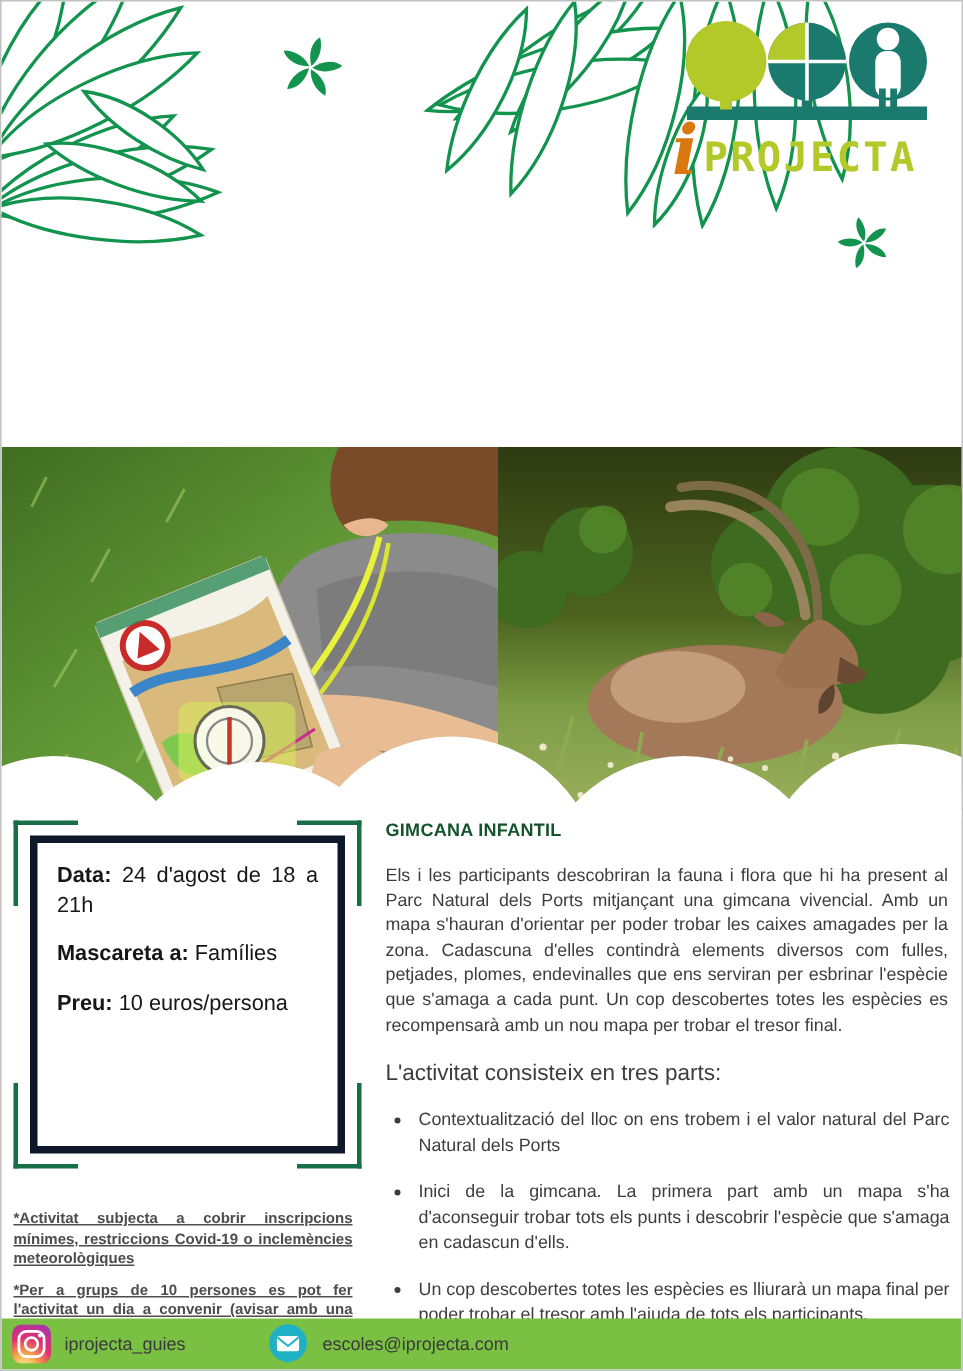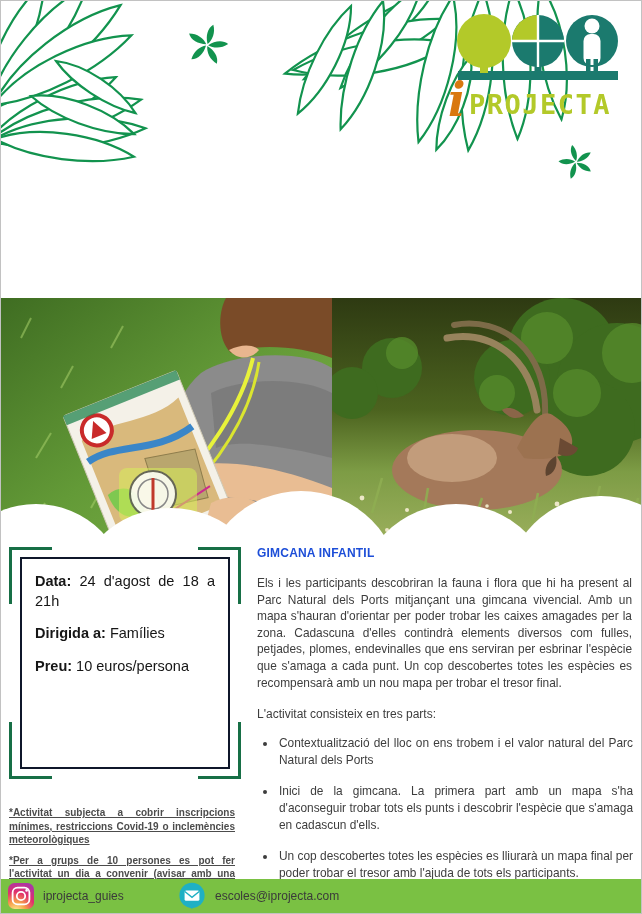--- a/index.html
+++ b/index.html
@@ -23,36 +23,36 @@
   .photos{position:absolute;top:297px;left:0;width:642px;height:248px;display:flex;}
   .photos svg{display:block;}
 
   
   .info-box{position:absolute;left:8px;top:546px;width:232px;height:232px;}
   .bracket{position:absolute;width:40px;height:54px;}
   .bracket.tl{left:0;top:0;border-left:3px solid #176f46;border-top:3px solid #176f46;}
   .bracket.tr{right:0;top:0;border-right:3px solid #176f46;border-top:3px solid #176f46;}
   .bracket.bl{left:0;bottom:0;border-left:3px solid #176f46;border-bottom:3px solid #176f46;}
   .bracket.br{right:0;bottom:0;border-right:3px solid #176f46;border-bottom:3px solid #176f46;}
-  .info-inner{position:absolute;left:11px;top:10px;right:11px;bottom:10px;border:2px solid #0f172a;}
+  .info-inner{position:absolute;left:11px;top:10px;right:11px;bottom:10px;border:5px solid #0f172a;}
   .info-content{padding:13px 13px 8px 13px;color:#161616;}
   .info-content p{margin:0 0 13px 0;font-size:14.5px;line-height:1.35;text-align:justify;}
   .info-content p.small{font-size:12.6px;margin-bottom:0;}
   .info-content b{font-weight:bold;}
 
   
   .inscription-heading{position:absolute;left:8px;top:779px;font-size:15.5px;font-weight:bold;color:#101010;letter-spacing:.3px;}
   .notes{position:absolute;left:8px;top:805px;width:238px;}
   .notes p{margin:0 12px 7px 0;font-size:10px;font-weight:bold;color:#4c4c4c;line-height:1.35;text-align:justify;text-decoration:underline;}
 
   
   .activity{position:absolute;left:256px;top:545px;width:376px;color:#3d3d3d;}
-  .activity h3{margin:0;font-size:12px;font-weight:bold;color:#1d4ed8;letter-spacing:.2px;}
+  .activity h3{margin:0;font-size:12px;font-weight:bold;color:#14532d;letter-spacing:.2px;}
   .activity .para{margin:15px 1px 0 0;font-size:11.9px;line-height:16.6px;text-align:justify;}
-  .activity .intro{margin:16px 0 0 0;font-size:12px;}
+  .activity .intro{margin:16px 0 0 0;font-size:15px;}
   .activity ul{margin:14px 0 0 0;padding-left:20px;}
   .activity li{font-size:11.9px;line-height:16.6px;text-align:justify;margin-bottom:15px;padding-left:2px;}
 
   
   .footer{position:absolute;left:0;right:0;bottom:0;height:34px;background:#7ac143;padding-left:41px;}
   .footer .item{position:absolute;top:0;height:34px;display:flex;align-items:center;}
   .footer .label{font-size:12px;color:#3a3a3a;margin-left:9px;white-space:nowrap;}
   .ig{left:7px;} .em{left:177px;} .ph{left:408px;margin-top:32px;}
 </style>
 </head>
@@ -249,21 +249,21 @@
   </svg>
 
   <div class="info-box">
     <span class="bracket tl"></span>
     <span class="bracket tr"></span>
     <span class="bracket bl"></span>
     <span class="bracket br"></span>
     <div class="info-inner">
       <div class="info-content">
         <p><b>Data:</b> <span>24 d'agost de 18 a 21h</span></p>
-        <p><b>Dirigida a:</b> <span>Famílies</span></p>
+        <p><b>Mascareta a:</b> <span>Famílies</span></p>
         <p><b>Preu:</b> <span>10 euros/persona</span></p>
       </div>
     </div>
   </div>
 
   <div class="notes">
     <p>*Activitat subjecta a cobrir inscripcions mínimes, restriccions Covid-19 o inclemències meteorològiques</p>
     <p>*Per a grups de 10 persones es pot fer l'activitat un dia a convenir (avisar amb una setmana d'antelació) - consultar preus per a menys de 10 persones.</p>
 
   </div>

